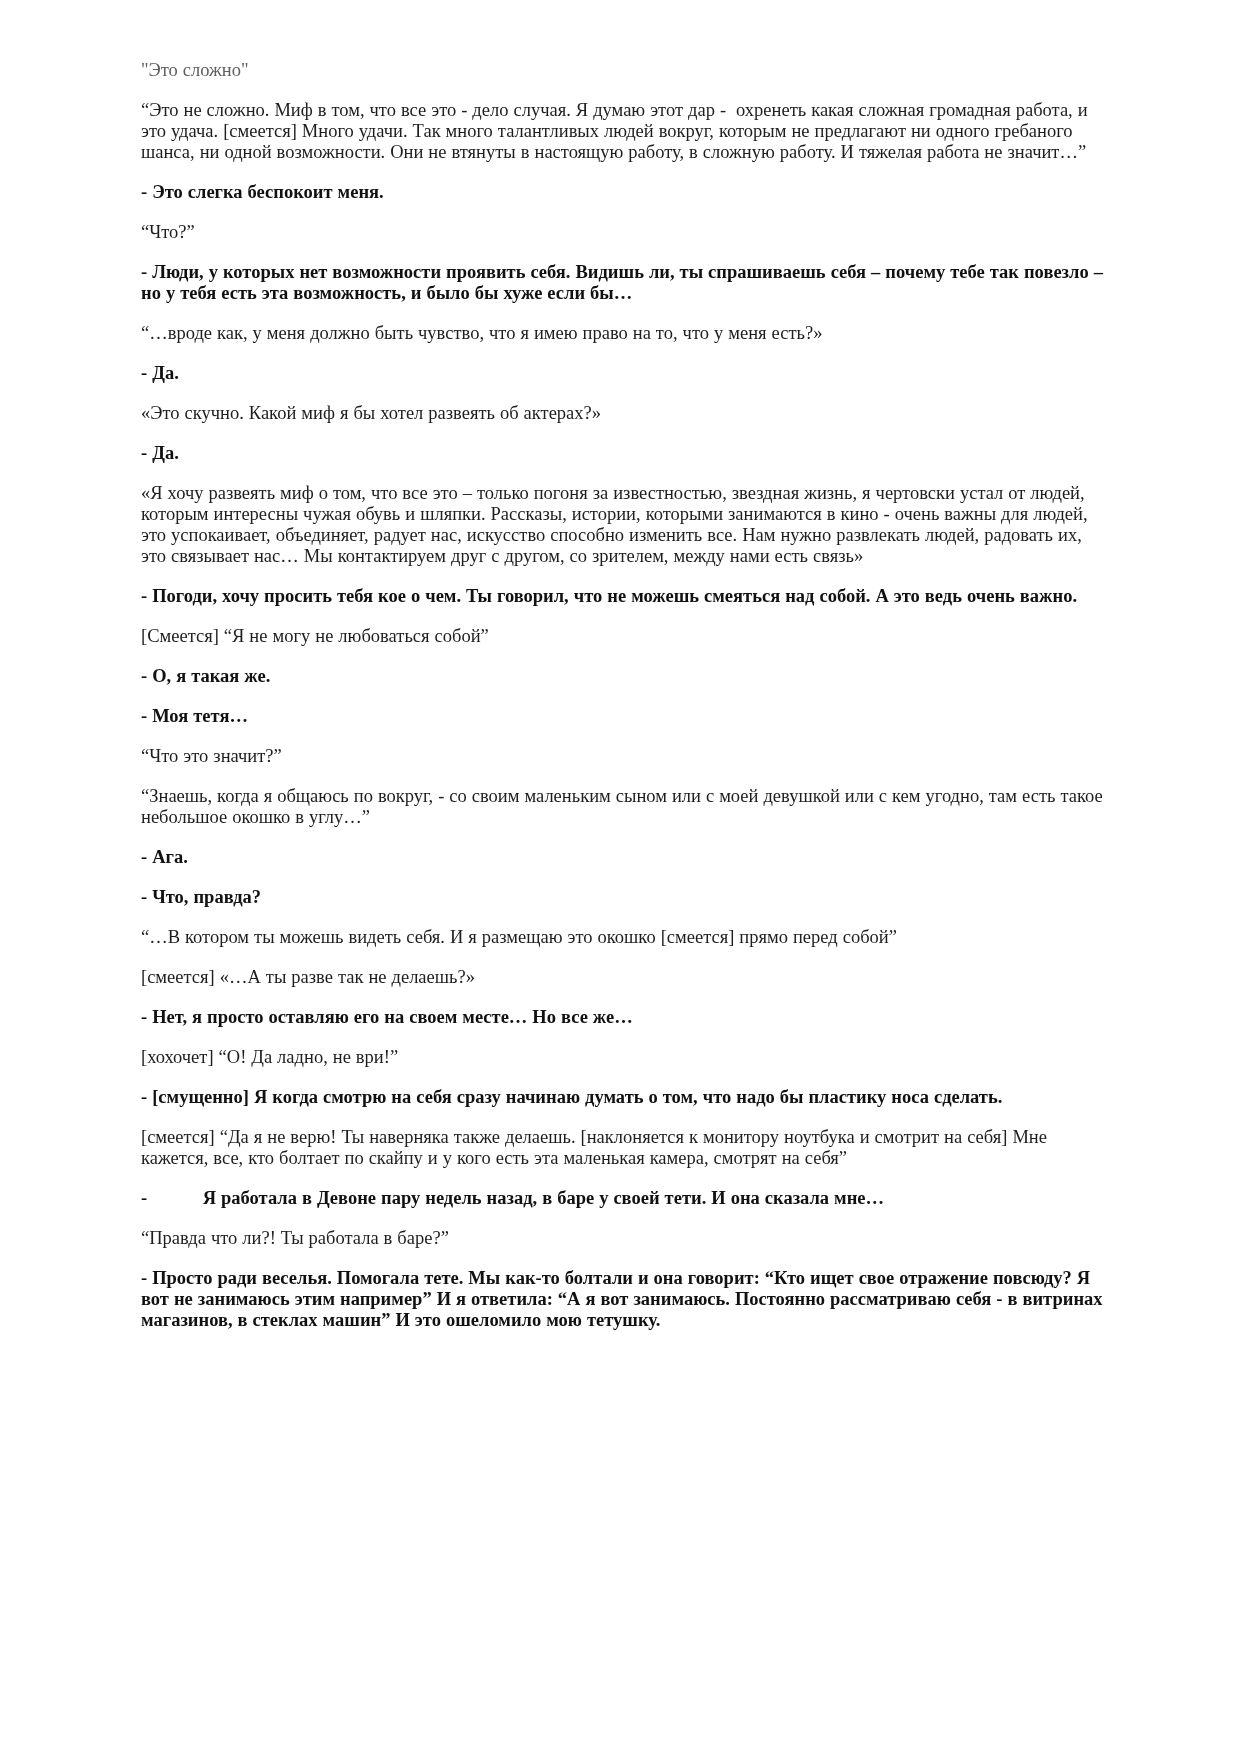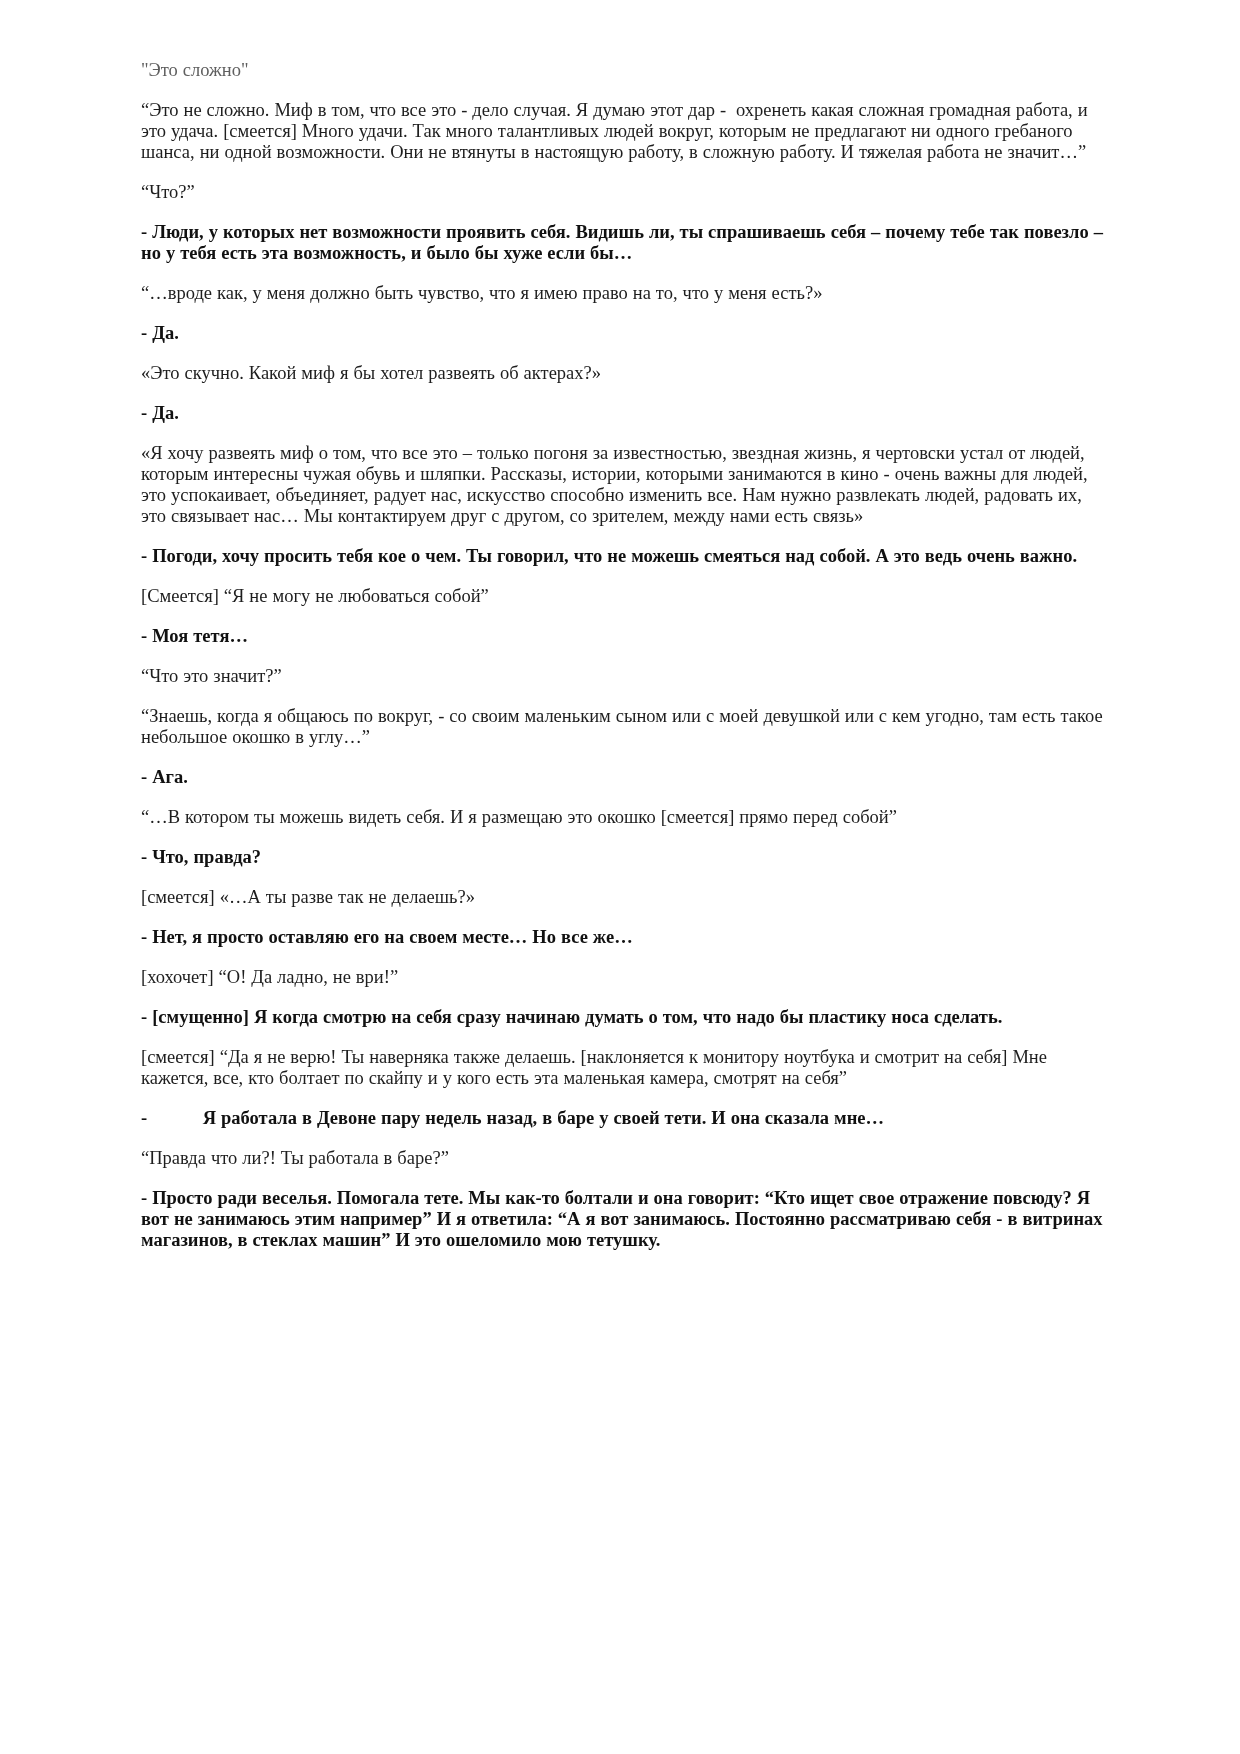--- a/index.html
+++ b/index.html
@@ -37,35 +37,37 @@
     color: #5f5f5f;
   }
 </style>
 </head>
 <body>
 
 <div class="page">
   <div class="doc">
       <p class="para muted">"Это сложно"</p>
       <p class="para">“Это не сложно. Миф в том, что все это - дело случая. Я думаю этот дар - &nbsp;охренеть какая сложная громадная работа, и это удача. [смеется] Много удачи. Так много талантливых людей вокруг, которым не предлагают ни одного гребаного шанса, ни одной возможности. Они не втянуты в настоящую работу, в сложную работу. И тяжелая работа не значит…”</p>
+      <p class="para bold">- Это слегка беспокоит меня.</p>
       <p class="para">“Что?”</p>
       <p class="para bold">- Люди, у которых нет возможности проявить себя. Видишь ли, ты спрашиваешь себя – почему тебе так повезло – но у тебя есть эта возможность, и было бы хуже если бы…</p>
       <p class="para">“…вроде как, у меня должно быть чувство, что я имею право на то, что у меня есть?»</p>
       <p class="para bold">- Да.</p>
       <p class="para">«Это скучно. Какой миф я бы хотел развеять об актерах?»</p>
       <p class="para bold">- Да.</p>
       <p class="para">«Я хочу развеять миф о том, что все это – только погоня за известностью, звездная жизнь, я чертовски устал от людей, которым интересны чужая обувь и шляпки. Рассказы, истории, которыми занимаются в кино - очень важны для людей, это успокаивает, объединяет, радует нас, искусство способно изменить все. Нам нужно развлекать людей, радовать их, это связывает нас… Мы контактируем друг с другом, со зрителем, между нами есть связь»</p>
       <p class="para bold">- Погоди, хочу просить тебя кое о чем. Ты говорил, что не можешь смеяться над собой. А это ведь очень важно.</p>
       <p class="para">[Смеется] “Я не могу не любоваться собой”</p>
+      <p class="para bold">- О, я такая же.</p>
       <p class="para bold">- Моя тетя…</p>
       <p class="para">“Что это значит?”</p>
       <p class="para">“Знаешь, когда я общаюсь по вокруг, - со своим маленьким сыном или с моей девушкой или с кем угодно, там есть такое небольшое окошко в углу…”</p>
       <p class="para bold">- Ага.</p>
+      <p class="para bold">- Что, правда?</p>
       <p class="para">“…В котором ты можешь видеть себя. И я размещаю это окошко [смеется] прямо перед собой”</p>
-      <p class="para bold">- Что, правда?</p>
       <p class="para">[смеется] «…А ты разве так не делаешь?»</p>
       <p class="para bold">- Нет, я просто оставляю его на своем месте… Но все же…</p>
       <p class="para">[хохочет] “О! Да ладно, не ври!”</p>
       <p class="para bold">- [смущенно] Я когда смотрю на себя сразу начинаю думать о том, что надо бы пластику носа сделать.</p>
       <p class="para">[смеется] “Да я не верю! Ты наверняка также делаешь. [наклоняется к монитору ноутбука и смотрит на себя] Мне кажется, все, кто болтает по скайпу и у кого есть эта маленькая камера, смотрят на себя”</p>
       <p class="para bold">-   Я работала в Девоне пару недель назад, в баре у своей тети. И она сказала мне…</p>
       <p class="para">“Правда что ли?! Ты работала в баре?”</p>
       <p class="para bold">- Просто ради веселья. Помогала тете. Мы как-то болтали и она говорит: “Кто ищет свое отражение повсюду? Я вот не занимаюсь этим например” И я ответила: “А я вот занимаюсь. Постоянно рассматриваю себя - в витринах магазинов, в стеклах машин” И это ошеломило мою тетушку.</p>
     </div>
 </div>

